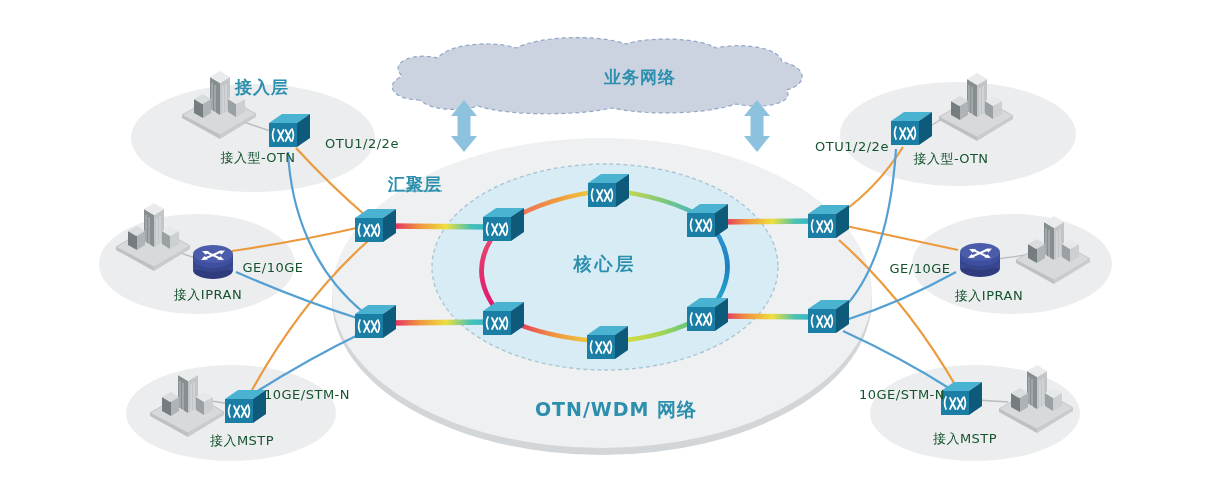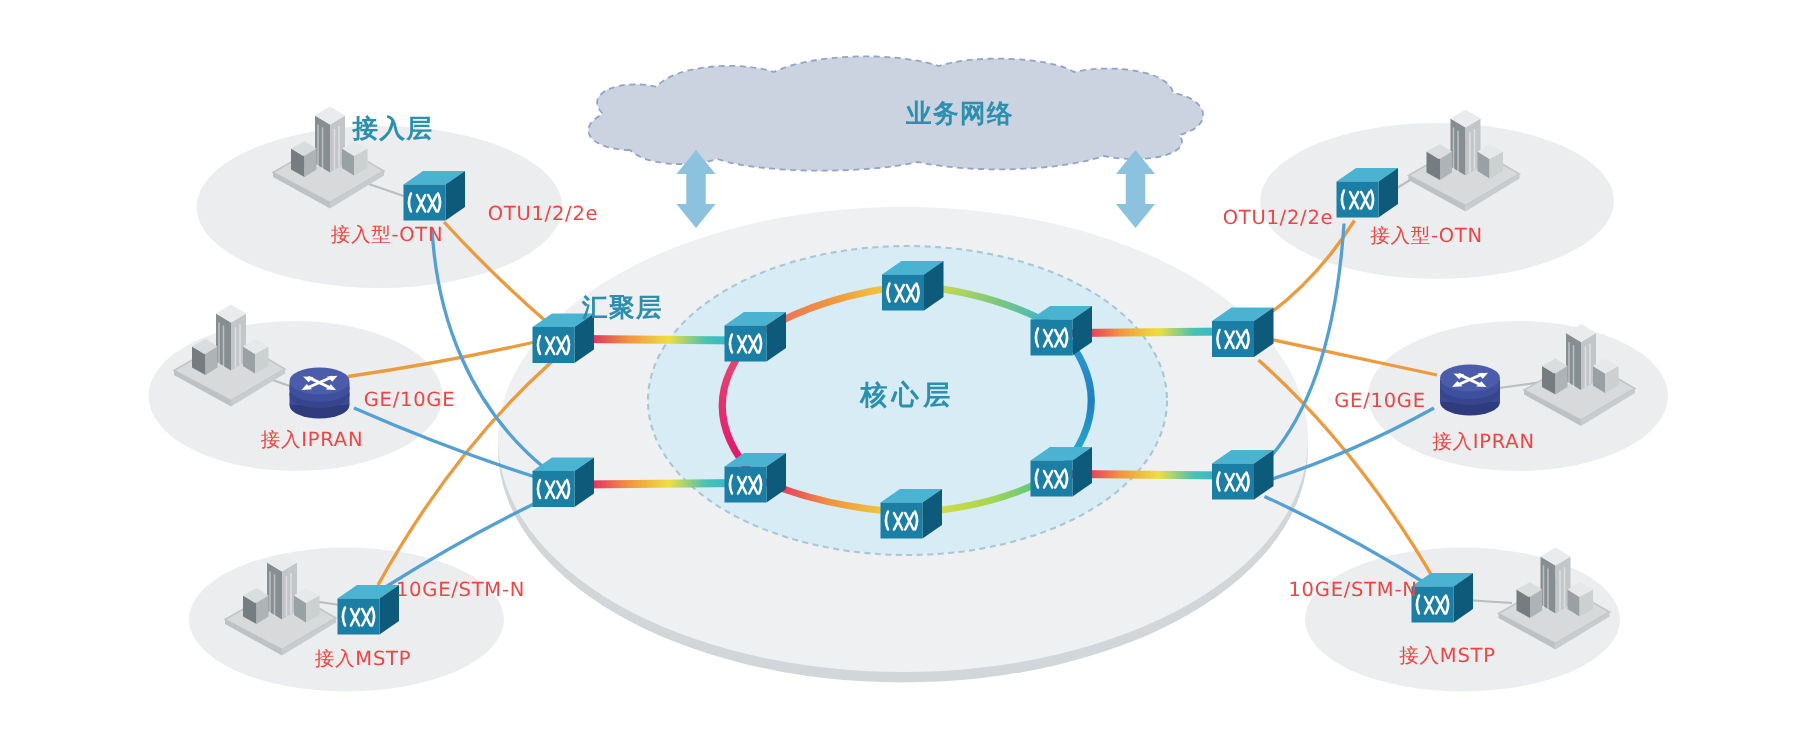--- a/index.html
+++ b/index.html
@@ -1,21 +1,21 @@
 <!DOCTYPE html>
 <html><head>
 <meta charset="utf-8">
 <style>
   html,body{margin:0;padding:0;background:#fff;}
   .stage{position:relative;width:1212px;height:500px;background:#ffffff;overflow:hidden;
          font-family:"DejaVu Sans","Liberation Sans",sans-serif;}
   .stage svg{position:absolute;left:0;top:0;}
   .lbl{position:absolute;transform:translate(-50%,-50%);white-space:nowrap;line-height:1;}
   .teal{color:#2b8fad;font-weight:bold;letter-spacing:1px;}
-  .gray{color:#ef4444;font-weight:normal;letter-spacing:0.5px;}
+  .gray{color:#14532d;font-weight:normal;letter-spacing:0.5px;}
   .fs17{font-size:17px;text-align:right;}
   .fs22{font-size:18px;letter-spacing:3px;}
   .fs19{font-size:19px;letter-spacing:1px;}
   .fs13{font-size:13px;}
 </style>
 </head>
 <body>
 
 <div class="stage">
 
@@ -231,22 +231,23 @@
   <g>
     <use href="#node" x="265" y="109"></use>
     <use href="#node" x="221" y="385"></use>
     <use href="#node" x="887" y="107"></use>
     <use href="#node" x="937" y="377"></use>
   </g>
 </svg>
 
 <div class="lbl teal fs17" style="left:600px;top:77px;margin-left:40px;">业务网络</div>
 <div class="lbl teal fs17" style="left:262px;top:87px;">接入层</div>
-<div class="lbl teal fs17" style="left:415px;top:206px;">汇聚层</div>
+<div class="lbl teal fs17" style="left:415px;top:184px;text-decoration:underline;">汇聚层</div>
 <div class="lbl teal fs22" style="left:605px;top:264px;">核心层</div>
+<div class="lbl teal fs19" style="left:616px;top:409px;">OTN/WDM 网络</div>
 
 <div class="lbl gray fs13" style="left:258px;top:157px;">接入型-OTN</div>
 <div class="lbl gray fs13" style="left:362px;top:143px;">OTU1/2/2e</div>
 <div class="lbl gray fs13" style="left:273px;top:267px;">GE/10GE</div>
 <div class="lbl gray fs13" style="left:208px;top:294px;">接入IPRAN</div>
 <div class="lbl gray fs13" style="left:307px;top:394px;">10GE/STM-N</div>
 <div class="lbl gray fs13" style="left:242px;top:440px;">接入MSTP</div>
 
 <div class="lbl gray fs13" style="left:852px;top:146px;">OTU1/2/2e</div>
 <div class="lbl gray fs13" style="left:951px;top:158px;">接入型-OTN</div>

